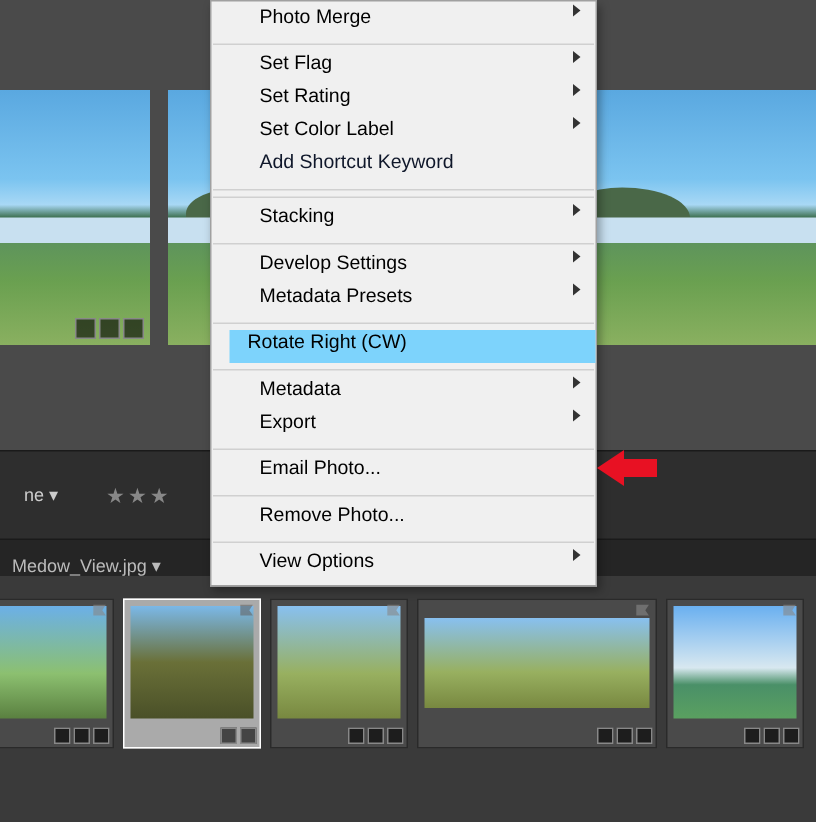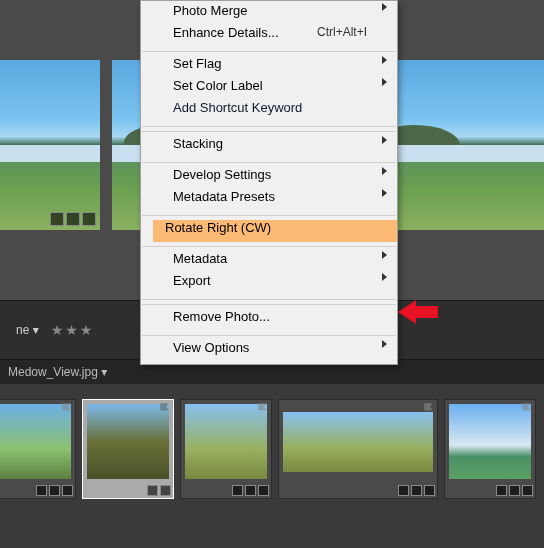--- a/index.html
+++ b/index.html
@@ -74,36 +74,36 @@
   .mid-bar {
     position: absolute;
     left: 0; right: 0; top: 300px;
     height: 60px;
     background: #2e2e2e;
     border-top: 1px solid #1a1a1a;
     border-bottom: 1px solid #1a1a1a;
     display: flex;
     align-items: center;
     padding: 0 8px;
-    gap: 4px;
+    gap: 24px;
   }
   .dropdown-stub {
     color: #ccc;
     font-size: 12px;
     padding: 3px 8px;
   }
   .stars { color: #888; font-size: 14px; letter-spacing: 2px; }
 
   .file-bar {
     position: absolute;
     left: 0; right: 0; top: 360px;
     height: 24px;
     background: #252525;
     display: flex;
-    align-items: center;
+    align-items: flex-end;
     padding: 0 8px;
     color: #bbb;
     font-size: 12px;
   }
 
   
   .filmstrip {
     position: absolute;
     left: 0; right: 0; top: 384px;
     height: 130px;
@@ -155,21 +155,21 @@
   }
   .menu-item {
     height: 22px;
     display: flex;
     align-items: flex-start;
     padding: 0 30px 0 20px;
     position: relative;
     white-space: nowrap;
     margin-left: 12px;
   }
-  .menu-item.highlighted { background: #fdba74; padding-left: 12px; }
+  .menu-item.highlighted { background: #7dd3fc; padding-left: 12px; }
   .menu-item.disabled { color: #0f172a; }
   .menu-shortcut {
     position: absolute;
     right: 30px;
     color: #333;
     font-size: 12px;
   }
   .submenu-arrow {
     position: absolute;
     right: 10px;
@@ -280,27 +280,27 @@
         <span class="badge"></span>
       </div>
   </div>
 </div>
 
 <div class="context-menu">
   <div class="menu-item">
     <span>Photo Merge</span>
     <span class="submenu-arrow"></span>
   </div>
-  <div class="menu-item">
-    <span>Enhance Details...</span>
-    <span class="menu-shortcut">Ctrl+Alt+I</span>
-  </div>
   <div class="menu-sep"></div>
   <div class="menu-item">
     <span>Set Flag</span>
+    <span class="submenu-arrow"></span>
+  </div>
+  <div class="menu-item">
+    <span>Set Rating</span>
     <span class="submenu-arrow"></span>
   </div>
   <div class="menu-item">
     <span>Set Color Label</span>
     <span class="submenu-arrow"></span>
   </div>
   <div class="menu-item disabled">
     <span>Add Shortcut Keyword</span>
   </div>
   <div class="menu-sep"></div>
@@ -325,20 +325,23 @@
   <div class="menu-sep"></div>
   <div class="menu-item">
     <span>Metadata</span>
     <span class="submenu-arrow"></span>
   </div>
   <div class="menu-item">
     <span>Export</span>
     <span class="submenu-arrow"></span>
   </div>
   <div class="menu-sep"></div>
+  <div class="menu-item">
+    <span>Email Photo...</span>
+  </div>
   <div class="menu-sep"></div>
   <div class="menu-item">
     <span>Remove Photo...</span>
   </div>
   <div class="menu-sep"></div>
   <div class="menu-item">
     <span>View Options</span>
     <span class="submenu-arrow"></span>
   </div>
 </div>

